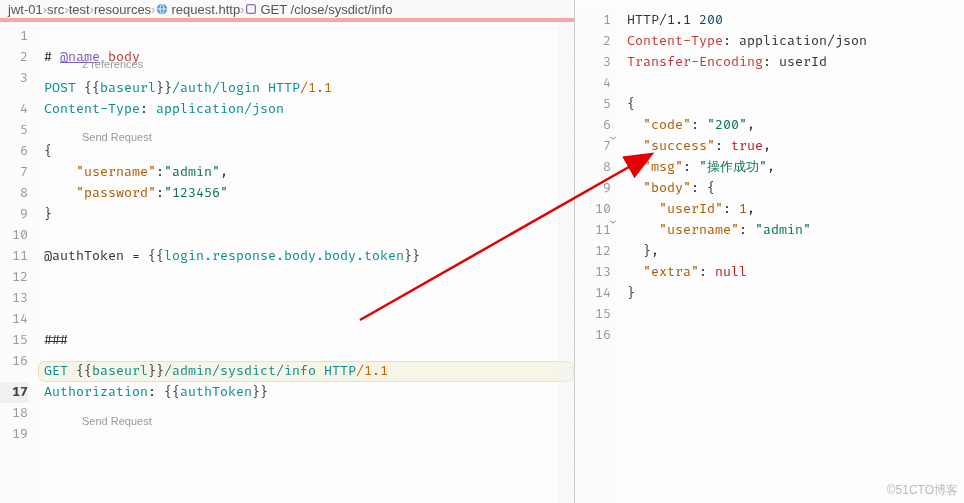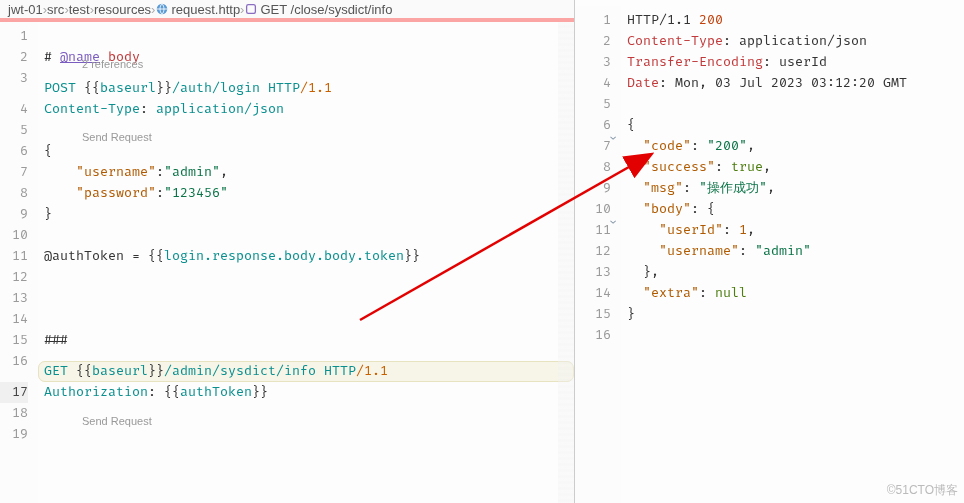--- a/index.html
+++ b/index.html
@@ -8,41 +8,41 @@
   .pane { position:relative; overflow:hidden; }
   .left { width:575px; border-right:1px solid #ddd; }
   .right { flex:1; }
   .breadcrumb { height:22px; display:flex; align-items:center; font-size:13px; padding:0 8px; color:#555; font-family:"Segoe UI",Arial,sans-serif; border-bottom:4px solid #fca5a5; background:#fafafa;}
   .crumb-sep { color:#aaa; }
   .crumb-item { white-space:nowrap; }
   .crumb-ico { width:14px; height:14px; display:inline-block; vertical-align:middle; margin-right:2px;}
   .editor { position:relative; height:calc(100% - 22px); display:flex; }
   .gutter { width:38px; text-align:right; padding:4px 10px 4px 0; color:#9a9a9a; user-select:none; line-height:21px; background:#fcfcfc;}
   .gutter .ln { height:21px; }
-  .gutter .active { color:#444; background:#f0f0f0;}
+  .gutter .active { color:#444; background:#f0f0f0;font-weight:bold;}
   .code { flex:1; padding:4px 0; line-height:21px; position:relative; }
   .line { height:21px; white-space:pre; padding-left:6px;}
   .line.active-line { background:#f7f5e8; outline:1px solid #e7e2c0; outline-offset:-1px;border-radius:7px;}
   .tiny { position:absolute; left:44px; font-size:11px; color:#999; font-family:"Segoe UI",Arial,sans-serif;margin-top:43px; }
   .minimap { position:absolute; top:0; right:0; width:16px; height:100%; background:repeating-linear-gradient(#f4f4f4,#f4f4f4 3px,#f0f0f0 3px,#f0f0f0 6px); opacity:.4;}
   
   .c-var   { color:#333; }
   .c-op    { color:#333; }
   .c-url   { color:#007acc; text-decoration:underline; }
   .c-cmt   { color:#333; }
   .c-num   { color:#b05a00; }
   .c-kw    { color:#c96100; }
   .c-func  { color:#0a8f8f;margin-top:20px; }
   .c-hdr   { color:#0a8f8f; }
-  .c-lit   { color:#c2410c; }
+  .c-lit   { color:#0c4a6e; }
   .c-brk   { color:#333; }
   .c-jkey  { color:#b05a00; }
   .c-jval  { color:#0a7347; }
   .c-red   { color:#c2393b; }
-  .c-blue  { color:#4d7c0f; }
+  .c-blue  { color:#b91c1c; }
   .c-purp  { color:#7a5bbf;text-decoration:underline; }
   
   .right .editor { height:100%; }
   
   .foldcol { position:absolute; left:24px; top:4px; width:12px; line-height:21px; color:#8899aa; font-size:10px; user-select:none;}
   .foldcol div { height:21px; text-align:center;}
   
   .arrow { position:absolute; left:350px; top:145px; width:320px; height:180px; pointer-events:none; }
   .watermark { position:absolute; right:6px; bottom:4px; font-family:"Segoe UI",Arial,sans-serif; font-size:12px; color:#bbb;}
   .divider-shadow { position:absolute; left:574px; top:0; width:1px; height:100%; background:#ccc; }
@@ -177,21 +177,20 @@
           <div></div>
           <div></div>
           <div></div>
           <div></div>
           <div></div>
         </div>
       <div class="code">
         <div class="line"><span>HTTP/1.1 </span><span class="c-lit">200</span></div>
         <div class="line"><span class="c-red">Content-Type</span><span>: </span><span>application/json</span></div>
         <div class="line"><span class="c-red">Transfer-Encoding</span><span>: </span><span>userId</span></div>
-        <div class="line"><span class="c-red">Date</span><span>: </span><span>Mon, 03 Jul 2023 03:12:20 GMT</span></div>
         <div class="line"></div>
         <div class="line"><span class="c-brk">{</span></div>
         <div class="line">  <span class="c-jkey">"code"</span><span>: </span><span class="c-jval">"200"</span><span>,</span></div>
         <div class="line">  <span class="c-jkey">"success"</span><span>: </span><span class="c-blue">true</span><span>,</span></div>
         <div class="line">  <span class="c-jkey">"msg"</span><span>: </span><span class="c-jval">"操作成功"</span><span>,</span></div>
         <div class="line">  <span class="c-jkey">"body"</span><span>: </span><span class="c-brk">{</span></div>
         <div class="line">    <span class="c-jkey">"userId"</span><span>: </span><span class="c-num">1</span><span>,</span></div>
         <div class="line">    <span class="c-jkey">"username"</span><span>: </span><span class="c-jval">"admin"</span></div>
         <div class="line">  <span class="c-brk">},</span></div>
         <div class="line">  <span class="c-jkey">"extra"</span><span>: </span><span class="c-blue">null</span></div>

